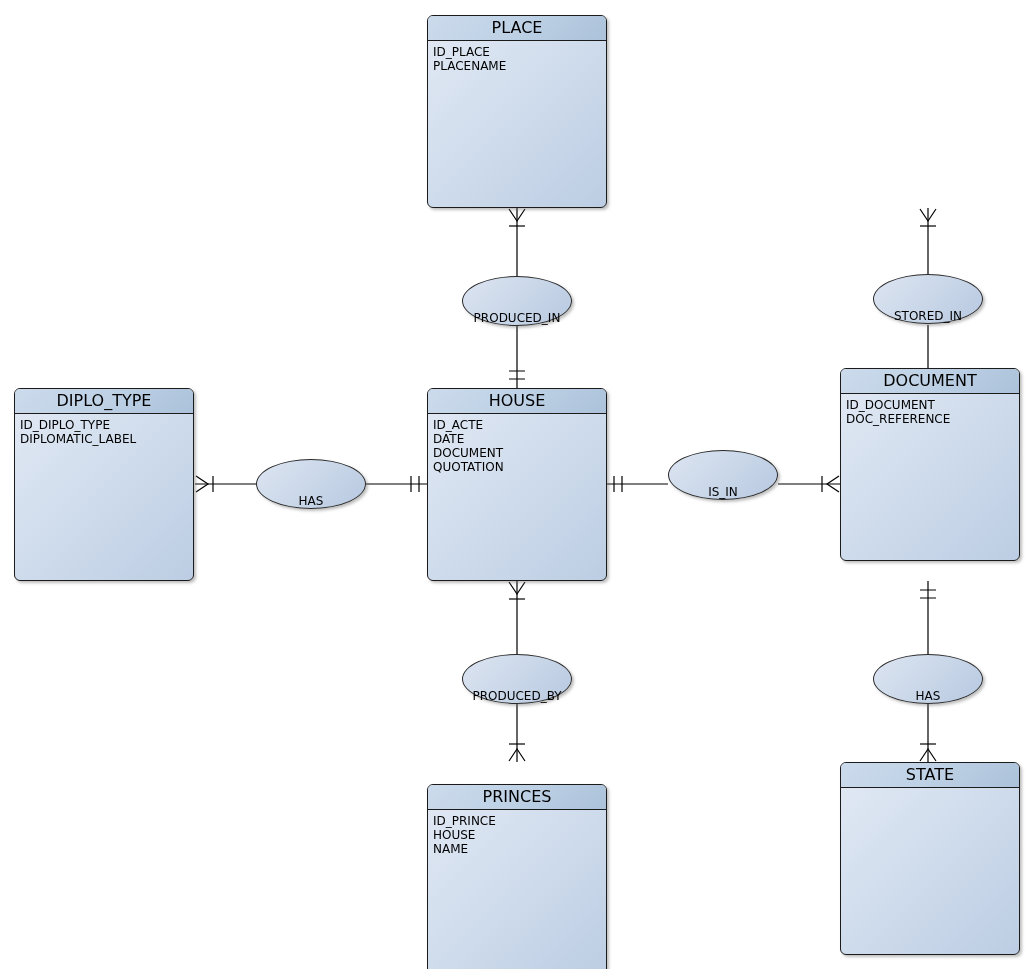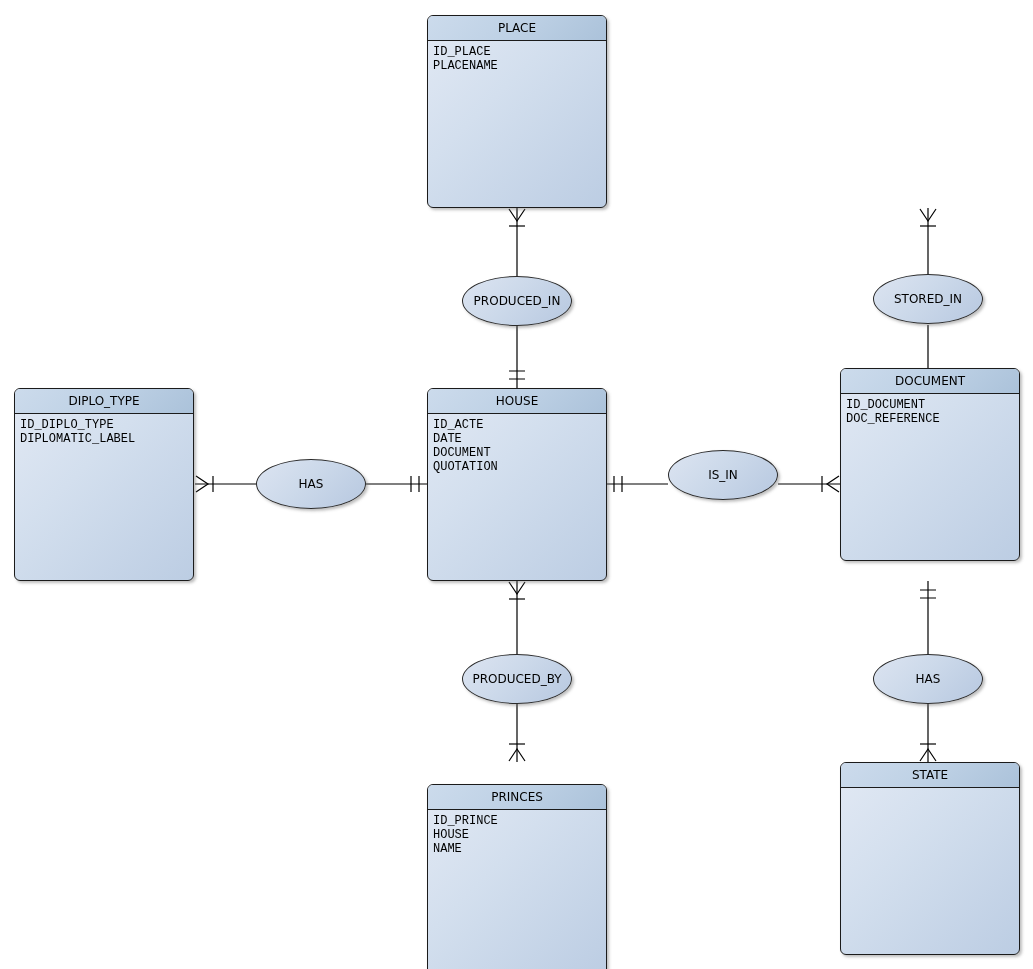--- a/index.html
+++ b/index.html
@@ -18,35 +18,35 @@
     border:1.4px solid #1b1b1b;
     border-radius:6px;
     background:linear-gradient(135deg,#e2e9f4 0%,#d3dfee 40%,#bccde3 100%);
     box-shadow:2px 2px 3px rgba(110,110,110,0.45);
     box-sizing:border-box;
   }
   .entity-header{
     height:24px;
     line-height:24px;
     text-align:center;
-    font-size:12px;
+    font-size:16px;
     border-bottom:1.4px solid #1b1b1b;
     border-radius:5px 5px 0 0;
     background:linear-gradient(135deg,#ccdbec 0%,#bed1e5 50%,#abc2da 100%);
   }
-  .entity-body{padding:4px 5px;font-family:Liberation Mono, monospace;}
+  .entity-body{padding:4px 5px;}
   .attr{font-size:12px;line-height:14px;white-space:nowrap;}
   .relationship{
     position:absolute;
     width:110px;height:50px;
     border:1.4px solid #2a2a2a;
     border-radius:50%;
     background:linear-gradient(135deg,#dce4f1 0%,#ccd9ea 45%,#b7c8e0 100%);
     box-shadow:2px 2px 3px rgba(110,110,110,0.45);
-    display:flex;align-items:center;justify-content:center;
+    display:flex;align-items:flex-end;justify-content:center;
     box-sizing:border-box;
   }
   .relationship span{font-size:12px;}
 </style>
 </head>
 <body>
 
 <div id="canvas">
 
   <svg id="connector-layer" viewBox="0 0 1033 969" stroke="#000000" stroke-width="1.2" fill="none">

